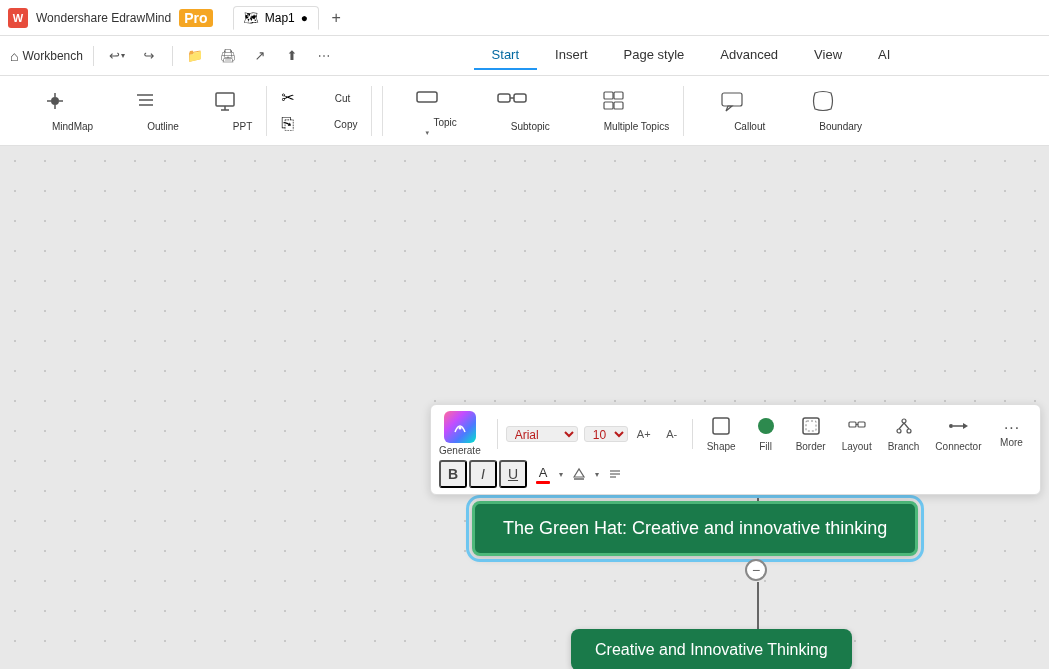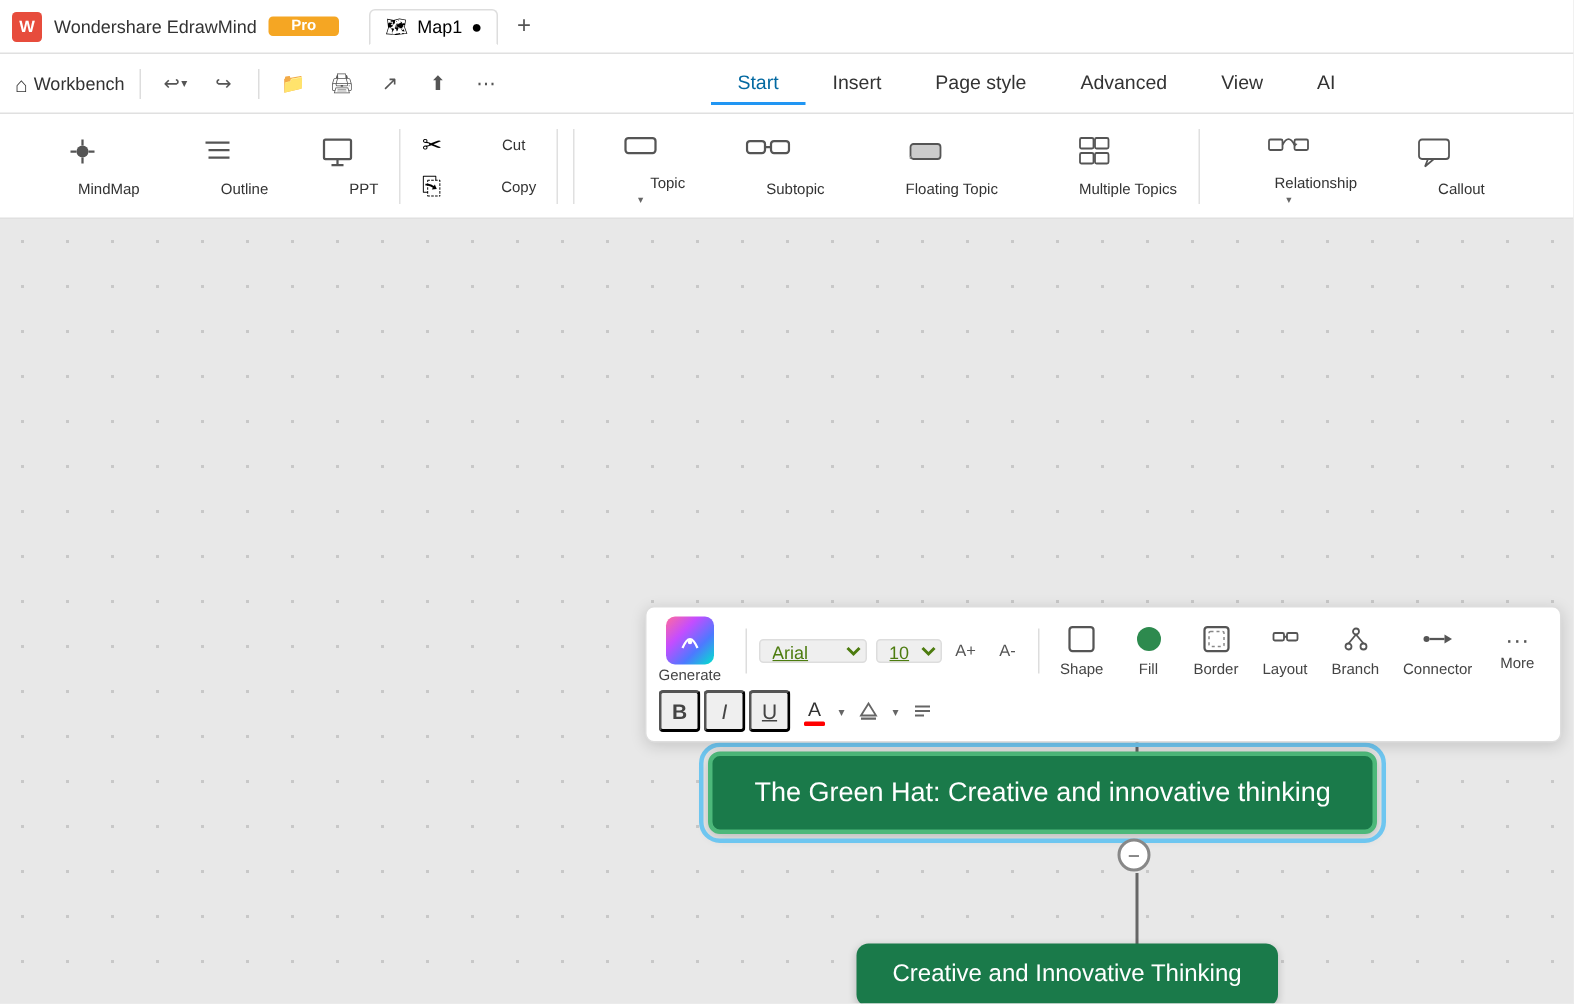--- a/index.html
+++ b/index.html
@@ -6,21 +6,21 @@
     body { font-family: 'Segoe UI', Arial, sans-serif; background: #f0f0f0; width: 1049px; height: 669px; overflow: hidden; }
 
     
     .title-bar {
       display: flex; align-items: center; height: 36px;
       background: #fff; border-bottom: 1px solid #e0e0e0;
       padding: 0 8px; gap: 8px;
     }
     .title-bar-logo { width: 20px; height: 20px; background: #e74c3c; border-radius: 3px; display: flex; align-items: center; justify-content: center; }
     .app-name { font-size: 12px; color: #333; font-weight: 500; }
-    .pro-badge { background: #f5a623; color: #fff; font-size: 10px; padding: 1px 15px; border-radius: 3px; font-weight: bold; }
+    .pro-badge { background: #f5a623; color: #fff; font-size: 14px; padding: 1px 5px; border-radius: 3px; font-weight: bold; }
     .tab-area { display: flex; align-items: center; gap: 6px; margin-left: 12px; }
     .tab { display: flex; align-items: center; gap: 6px; background: #f5f5f5; border: 1px solid #ddd; border-radius: 4px 4px 0 0; padding: 4px 10px; font-size: 12px; cursor: pointer; }
     .tab.active { background: #fff; border-bottom: 1px solid #fff; }
     .tab-plus { width: 22px; height: 22px; background: none; border: none; font-size: 16px; cursor: pointer; color: #555; display: flex; align-items: center; justify-content: center; }
 
     
     .toolbar1 {
       display: flex; align-items: center; height: 40px;
       background: #fff; border-bottom: 1px solid #e0e0e0;
       padding: 0 10px; gap: 6px;
@@ -57,21 +57,21 @@
       padding: 6px 8px;
       display: flex; flex-direction: column; gap: 4px;
       z-index: 10;
     }
     .ft-row1 { display: flex; align-items: center; gap: 4px; }
     .ft-row2 { display: flex; align-items: center; gap: 2px; }
     .ft-gen { display: flex; flex-direction: column; align-items: center; margin-right: 8px; cursor: pointer; }
     .ft-gen-icon { width: 32px; height: 32px; border-radius: 6px; background: linear-gradient(135deg, #ff6b9d, #c44dff, #4d79ff, #00e5cc); display: flex; align-items: center; justify-content: center; font-size: 16px; color: white; }
     .ft-gen-label { font-size: 10px; color: #444; margin-top: 2px; }
     .ft-sep-v { width: 1px; height: 30px; background: #ddd; margin: 0 4px; }
-    .ft-select { height: 16px; border: 1px solid #ddd; border-radius: 3px; font-size: 12px; padding: 0 4px; color: #4d7c0f; text-decoration: underline; }
+    .ft-select { height: 16px; border: 1px solid #ddd; border-radius: 3px; font-size: 12px; padding: 0 4px; color: #b91c1c; }
     .ft-btn { height: 24px; width: 24px; display: flex; align-items: center; justify-content: center; font-size: 13px; color: #555; cursor: pointer; border-radius: 3px; border: none; background: none; }
     .ft-icon-btn { height: 28px; width: 28px; display: flex; align-items: center; justify-content: center; cursor: pointer; border-radius: 3px; font-size: 13px; color: #444; }
     .ft-icon-btn.bold { font-weight: bold; font-size: 14px; }
     .ft-icon-btn.italic { font-style: italic; font-size: 14px; }
     .ft-icon-btn.underline { text-decoration: underline; font-size: 14px; }
     .ft-color-a { font-size: 13px; color: #333; position: relative; display: flex; flex-direction: column; align-items: center; cursor: pointer; }
     .ft-color-bar { width: 14px; height: 3px; background: red; border-radius: 1px; margin-top: 1px; }
     .ft-dropdown-arrow { font-size: 8px; color: #666; }
     .ft-tool-item { display: flex; flex-direction: column; align-items: center; padding: 2px 6px; cursor: pointer; min-width: 40px; }
     .ft-tool-icon { font-size: 18px; color: #444; }
@@ -218,67 +218,54 @@
     <div class="icon-wrap">
       <svg width="30" height="24" viewBox="0 0 30 24" fill="none">
         <rect x="1" y="5" width="12" height="8" rx="2" stroke="#555" stroke-width="1.5" fill="none"></rect>
         <line x1="13" y1="9" x2="17" y2="9" stroke="#555" stroke-width="1.5"></line>
         <rect x="17" y="5" width="12" height="8" rx="2" stroke="#555" stroke-width="1.5" fill="none"></rect>
       </svg>
     </div>
     <span class="item-label">Subtopic</span>
   </div>
 
-  <div class="tb2-item">
-    <div class="icon-wrap">
-      <svg width="24" height="24" viewBox="0 0 24 24" fill="none">
-        <rect x="2" y="7" width="20" height="10" rx="2" fill="#ccc" stroke="#555" stroke-width="1.2"></rect>
-        <line x1="2" y1="15" x2="2" y2="19" stroke="#888" stroke-width="1" stroke-dasharray="2,2"></line>
-      </svg>
-    </div>
-    <span class="item-label">Floating Topic</span>
-  </div>
 
   <div class="tb2-item">
     <div class="icon-wrap">
       <svg width="30" height="24" viewBox="0 0 30 24" fill="none">
         <rect x="1" y="3" width="9" height="7" rx="1" stroke="#555" stroke-width="1.2" fill="none"></rect>
         <rect x="11" y="3" width="9" height="7" rx="1" stroke="#555" stroke-width="1.2" fill="none"></rect>
         <rect x="1" y="13" width="9" height="7" rx="1" stroke="#555" stroke-width="1.2" fill="none"></rect>
         <rect x="11" y="13" width="9" height="7" rx="1" stroke="#555" stroke-width="1.2" fill="none"></rect>
       </svg>
     </div>
     <span class="item-label">Multiple Topics</span>
   </div>
 
   <div class="tb2-sep"></div>
 
-  <div class="tb2-item">
-    <div class="icon-wrap">
-      <svg width="28" height="24" viewBox="0 0 28 24" fill="none">
-        <rect x="1" y="8" width="9" height="7" rx="1" stroke="#555" stroke-width="1.2" fill="none"></rect>
-        <rect x="18" y="8" width="9" height="7" rx="1" stroke="#555" stroke-width="1.2" fill="none"></rect>
-        <path d="M10 11.5 Q14 4 18 11.5" stroke="#555" stroke-width="1.2" fill="none"></path>
-        <polygon points="17,10 18,13 20,11" fill="#555"></polygon>
-      </svg>
-    </div>
-    <span class="item-label">Relationship</span>
-    <span style="font-size:7px;color:#666;">▾</span>
-  </div>
 
   <div class="tb2-item">
     <div class="icon-wrap">
       <svg width="24" height="24" viewBox="0 0 24 24" fill="none">
         <rect x="2" y="4" width="20" height="13" rx="2" stroke="#555" stroke-width="1.2" fill="none"></rect>
         <polygon points="8,17 6,22 12,17" fill="none" stroke="#555" stroke-width="1.2"></polygon>
       </svg>
     </div>
     <span class="item-label">Callout</span>
   </div>
 
+  <div class="tb2-item">
+    <div class="icon-wrap">
+      <svg width="24" height="24" viewBox="0 0 24 24" fill="none">
+        <path d="M4 4 Q12 1 20 4 Q23 12 20 20 Q12 23 4 20 Q1 12 4 4 Z" stroke="#555" stroke-width="1.2" fill="none"></path>
+      </svg>
+    </div>
+    <span class="item-label">Boundary</span>
+  </div>
 </div>
 
 <div class="canvas">
   <div class="canvas-pattern"></div>
 
   <div class="connector-line v-line" style="top:320px;left:757px;height:46px;"></div>
   <div class="connector-line v-line" style="top:436px;left:757px;height:50px;"></div>
 
   <div class="mm-main-node">
     <span>The Green Hat: Creative and innovative thinking</span>

